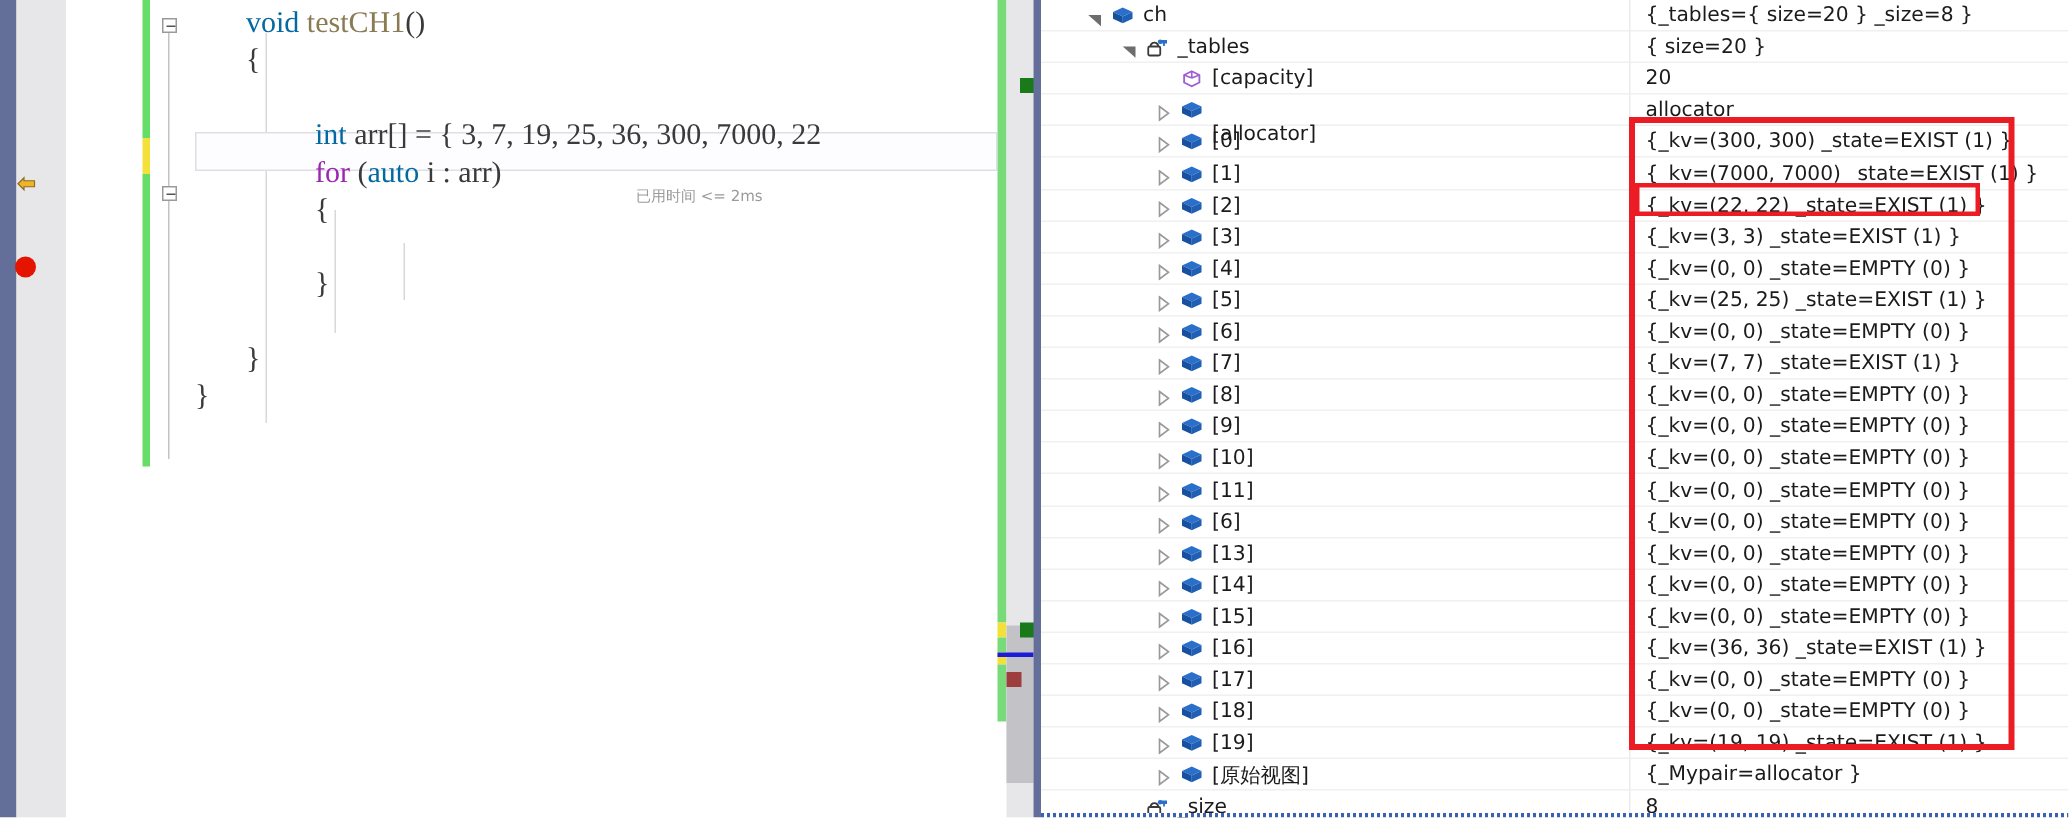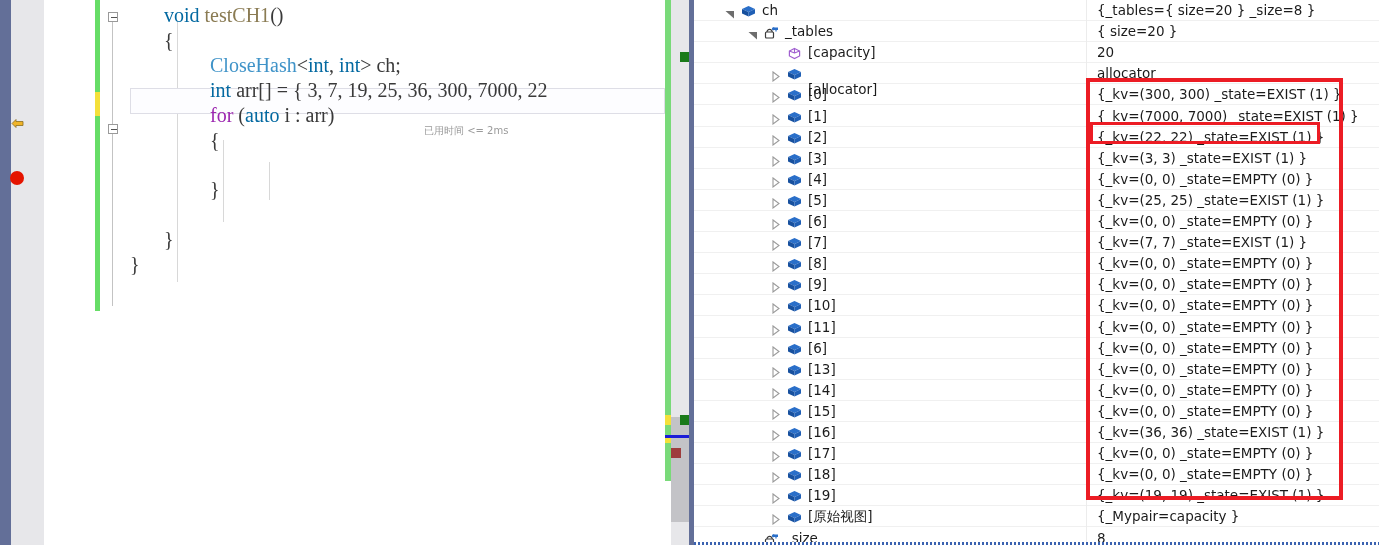--- a/index.html
+++ b/index.html
@@ -190,21 +190,20 @@
 
     <div class="indent-guide" style="left:177px; top:22px; height:260px;"></div>
     <div class="indent-guide" style="left:223px; top:140px; height:82px;"></div>
     <div class="indent-guide" style="left:269px; top:162px; height:38px;"></div>
 
     <div class="hl-line-box" style="top:88px;"></div>
 
     <div class="code-area" id="code-area">
         <div class="code-line" style="top: 5px; left: 34px;"><span class="tok-kw">void </span><span class="tok-fn">testCH1</span><span class="tok-punc">()</span></div>
         <div class="code-line" style="top: 29.9px; left: 34px;"><span class="tok-punc">{</span></div>
-        <div class="code-line" style="top: 54.8px; left: 80px;"><span class="tok-type">CloseHash</span><span class="tok-punc">&lt;</span><span class="tok-kw">int</span><span class="tok-punc">, </span><span class="tok-kw">int</span><span class="tok-punc">&gt; ch;</span></div>
         <div class="code-line" style="top: 79.7px; left: 80px;"><span class="tok-kw">int</span><span class="tok-punc"> arr[] = { </span><span class="tok-num">3, 7, 19, 25, 36, 300, 7000, 22</span></div>
         <div class="code-line" style="top: 104.6px; left: 80px;"><span class="tok-kw2">for</span><span class="tok-punc"> (</span><span class="tok-kw">auto</span><span class="tok-punc"> i : arr)</span></div>
         <div class="code-line" style="top: 129.5px; left: 80px;"><span class="tok-punc">{</span></div>
         <div class="code-line" style="top: 179.3px; left: 80px;"><span class="tok-punc">}</span></div>
         <div class="code-line" style="top: 204.2px; left: 80px;"></div>
         <div class="code-line" style="top: 229.1px; left: 34px;"><span class="tok-punc">}</span></div>
         <div class="code-line" style="top: 254px; left: 0px;"><span class="tok-punc">}</span></div>
       </div>
 
     <div class="inline-hint" style="left:424px; top:124px;">已用时间 &lt;= 2ms</div>
@@ -517,21 +516,21 @@
         <div class="wrow" style="top: 506.4px;">
           <span class="expander" style="left: 77px;"><svg width="10" height="11" viewBox="0 0 10 11">
               <polygon points="2,1 8,5.5 2,10" fill="none" stroke="#9a9a9a" stroke-width="1.1"></polygon>
             </svg></span>
           <span class="ricon" style="left: 93px;"><svg width="15" height="13" viewBox="0 0 15 13">
               <path d="M7.5 1 L14 4 L7.5 7 L1 4 Z" fill="#2a6fc9"></path>
               <path d="M1 4 L7.5 7 L7.5 11.5 L1 8.5 Z" fill="#17509e"></path>
               <path d="M14 4 L7.5 7 L7.5 11.5 L14 8.5 Z" fill="#1f5fb5"></path>
             </svg></span>
           <span class="rname" style="left: 114px;">[原始视图]</span>
-          <span class="rval" style="left: 403px;">{_Mypair=capacity }</span>
+          <span class="rval" style="left: 403px;">{_Mypair=allocator }</span>
         </div>
         <div class="wrow" style="top: 527.5px;">
           <span class="ricon" style="left: 70px;"><svg width="15" height="13" viewBox="0 0 15 13">
               <path d="M3 6 a2.6 2.6 0 1 1 5.2 0" fill="none" stroke="#3a3a3a" stroke-width="1.2"></path>
               <rect x="1.5" y="6" width="8" height="6" rx="1" fill="none" stroke="#3a3a3a" stroke-width="1.2"></rect>
               <path d="M9 1.6 L14 1.6 L14 4 L12.6 4 L12.6 5.6 L11.4 5.6 L11.4 4 L9 4 Z" fill="#2a6fc9"></path>
               <circle cx="9.4" cy="2.8" r="1.5" fill="#2a6fc9"></circle>
             </svg></span>
           <span class="rname" style="left: 91px;">_size</span>
           <span class="rval" style="left: 403px;">8</span>

